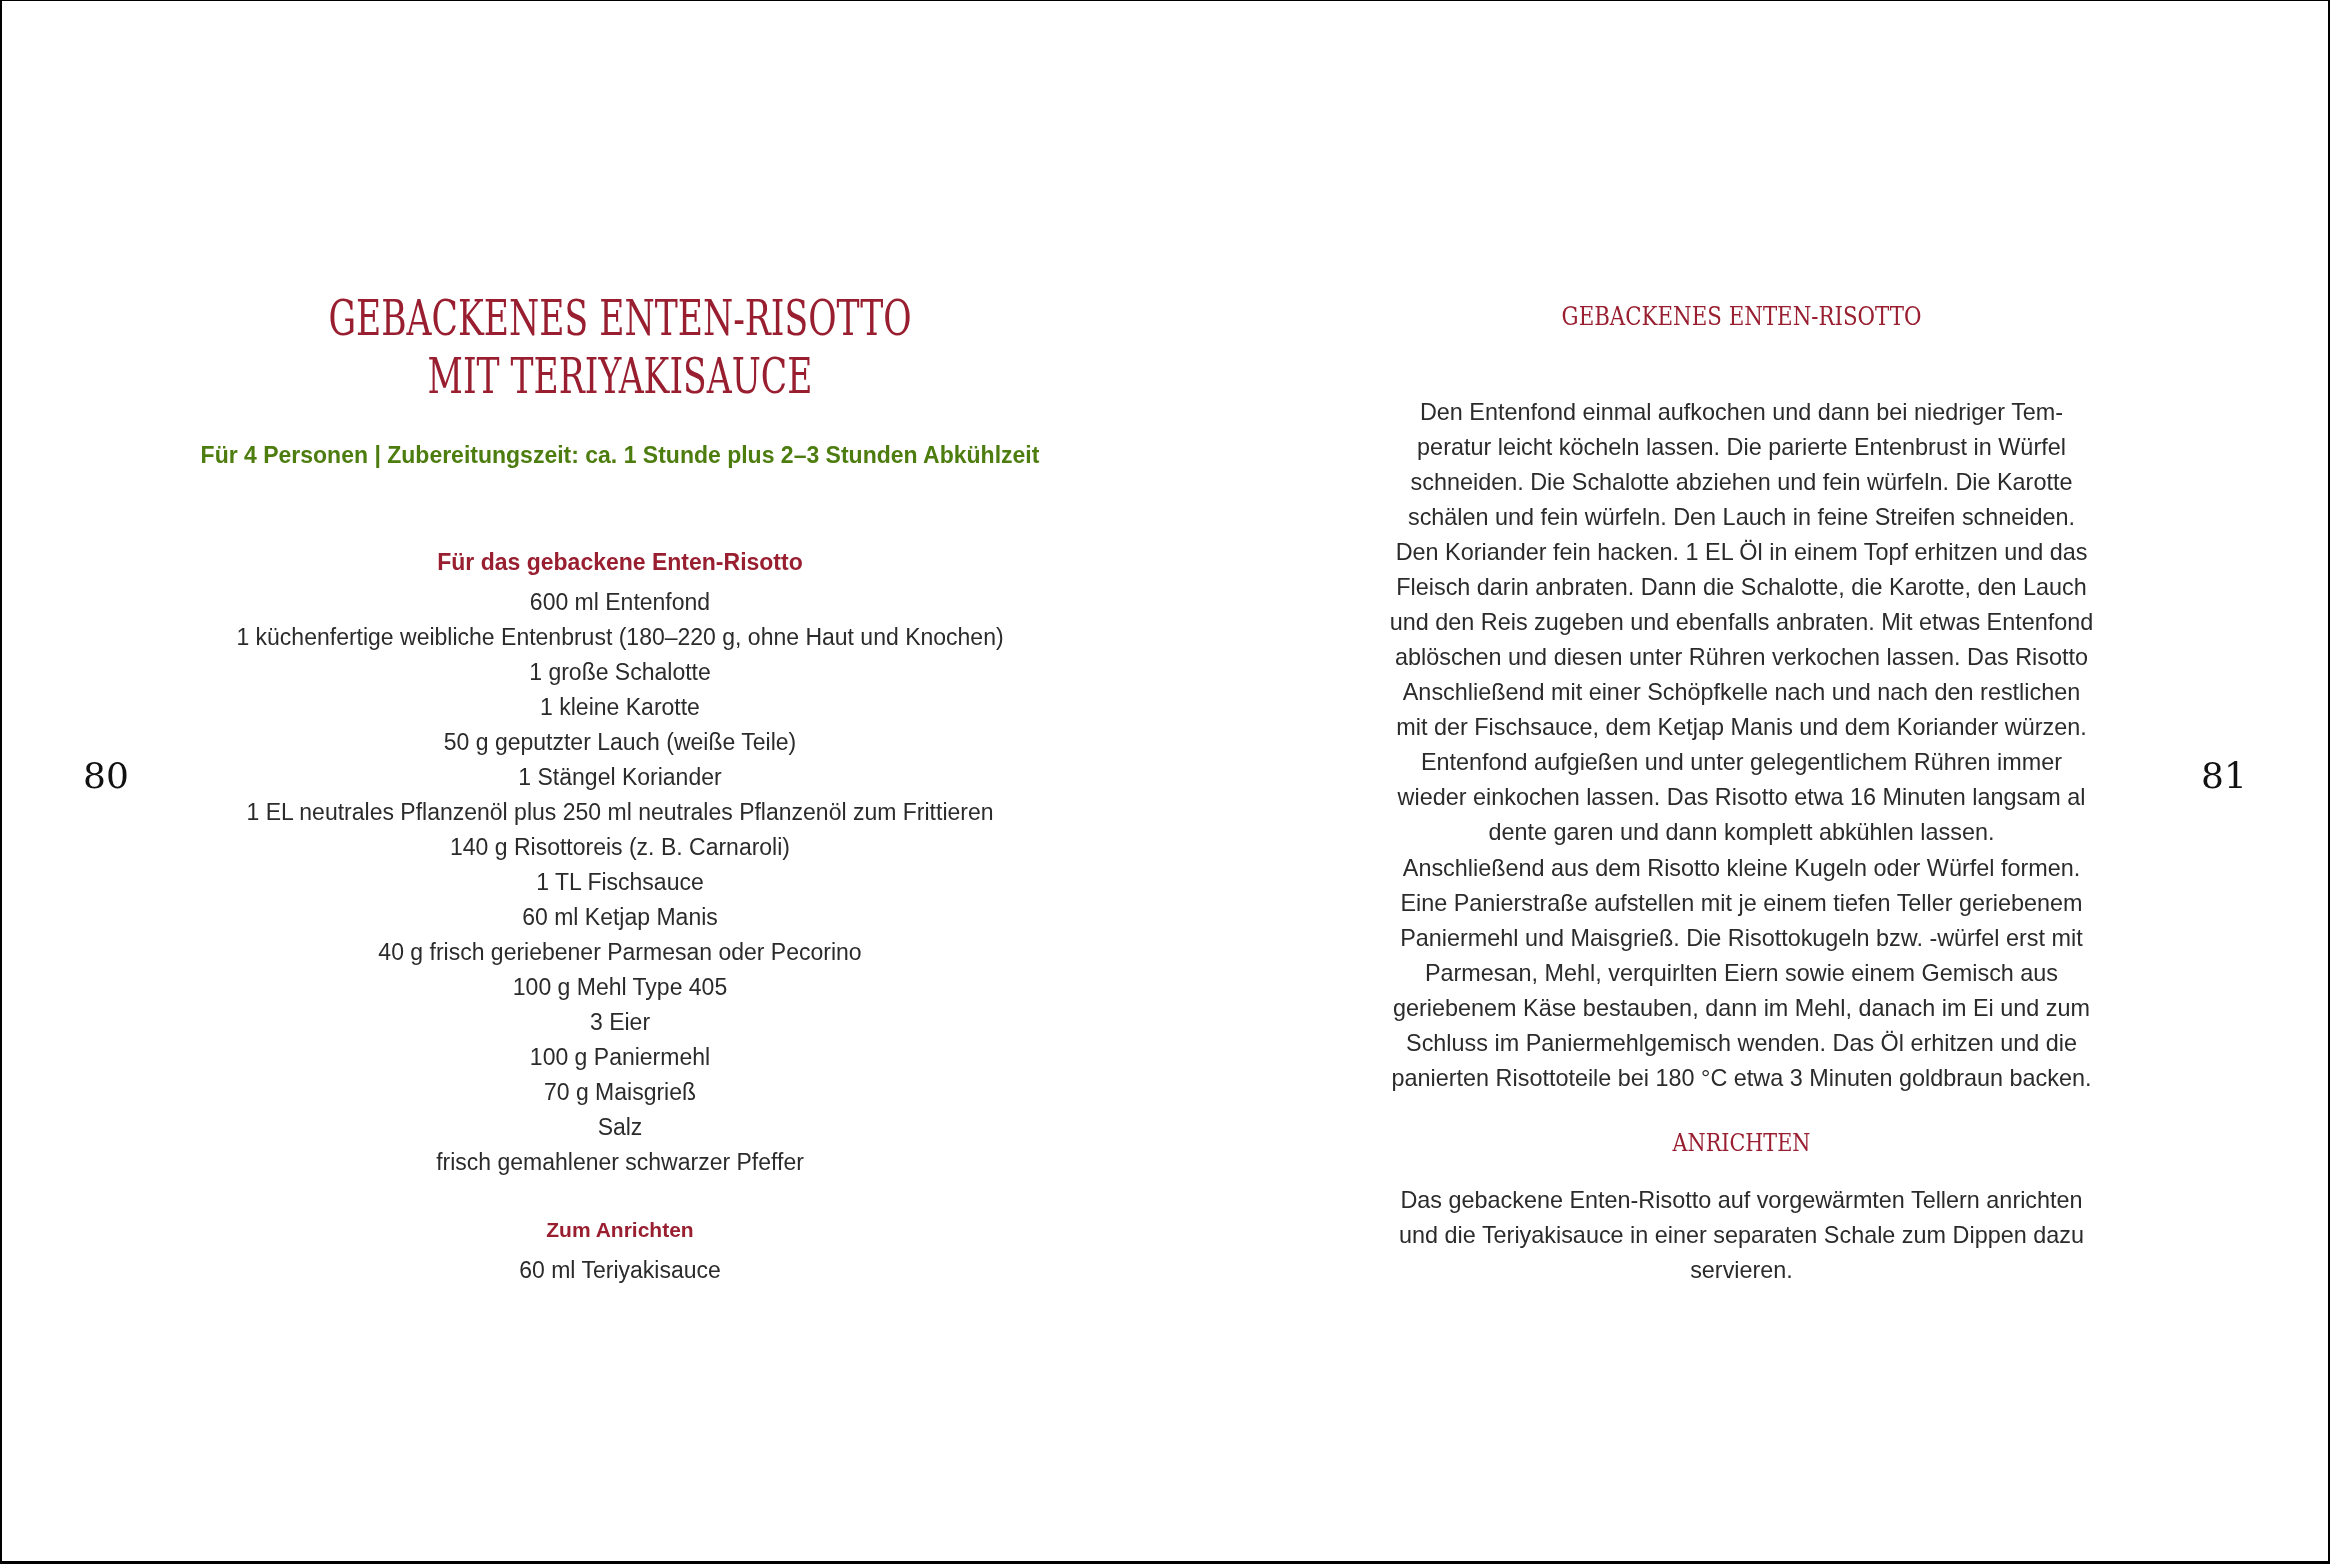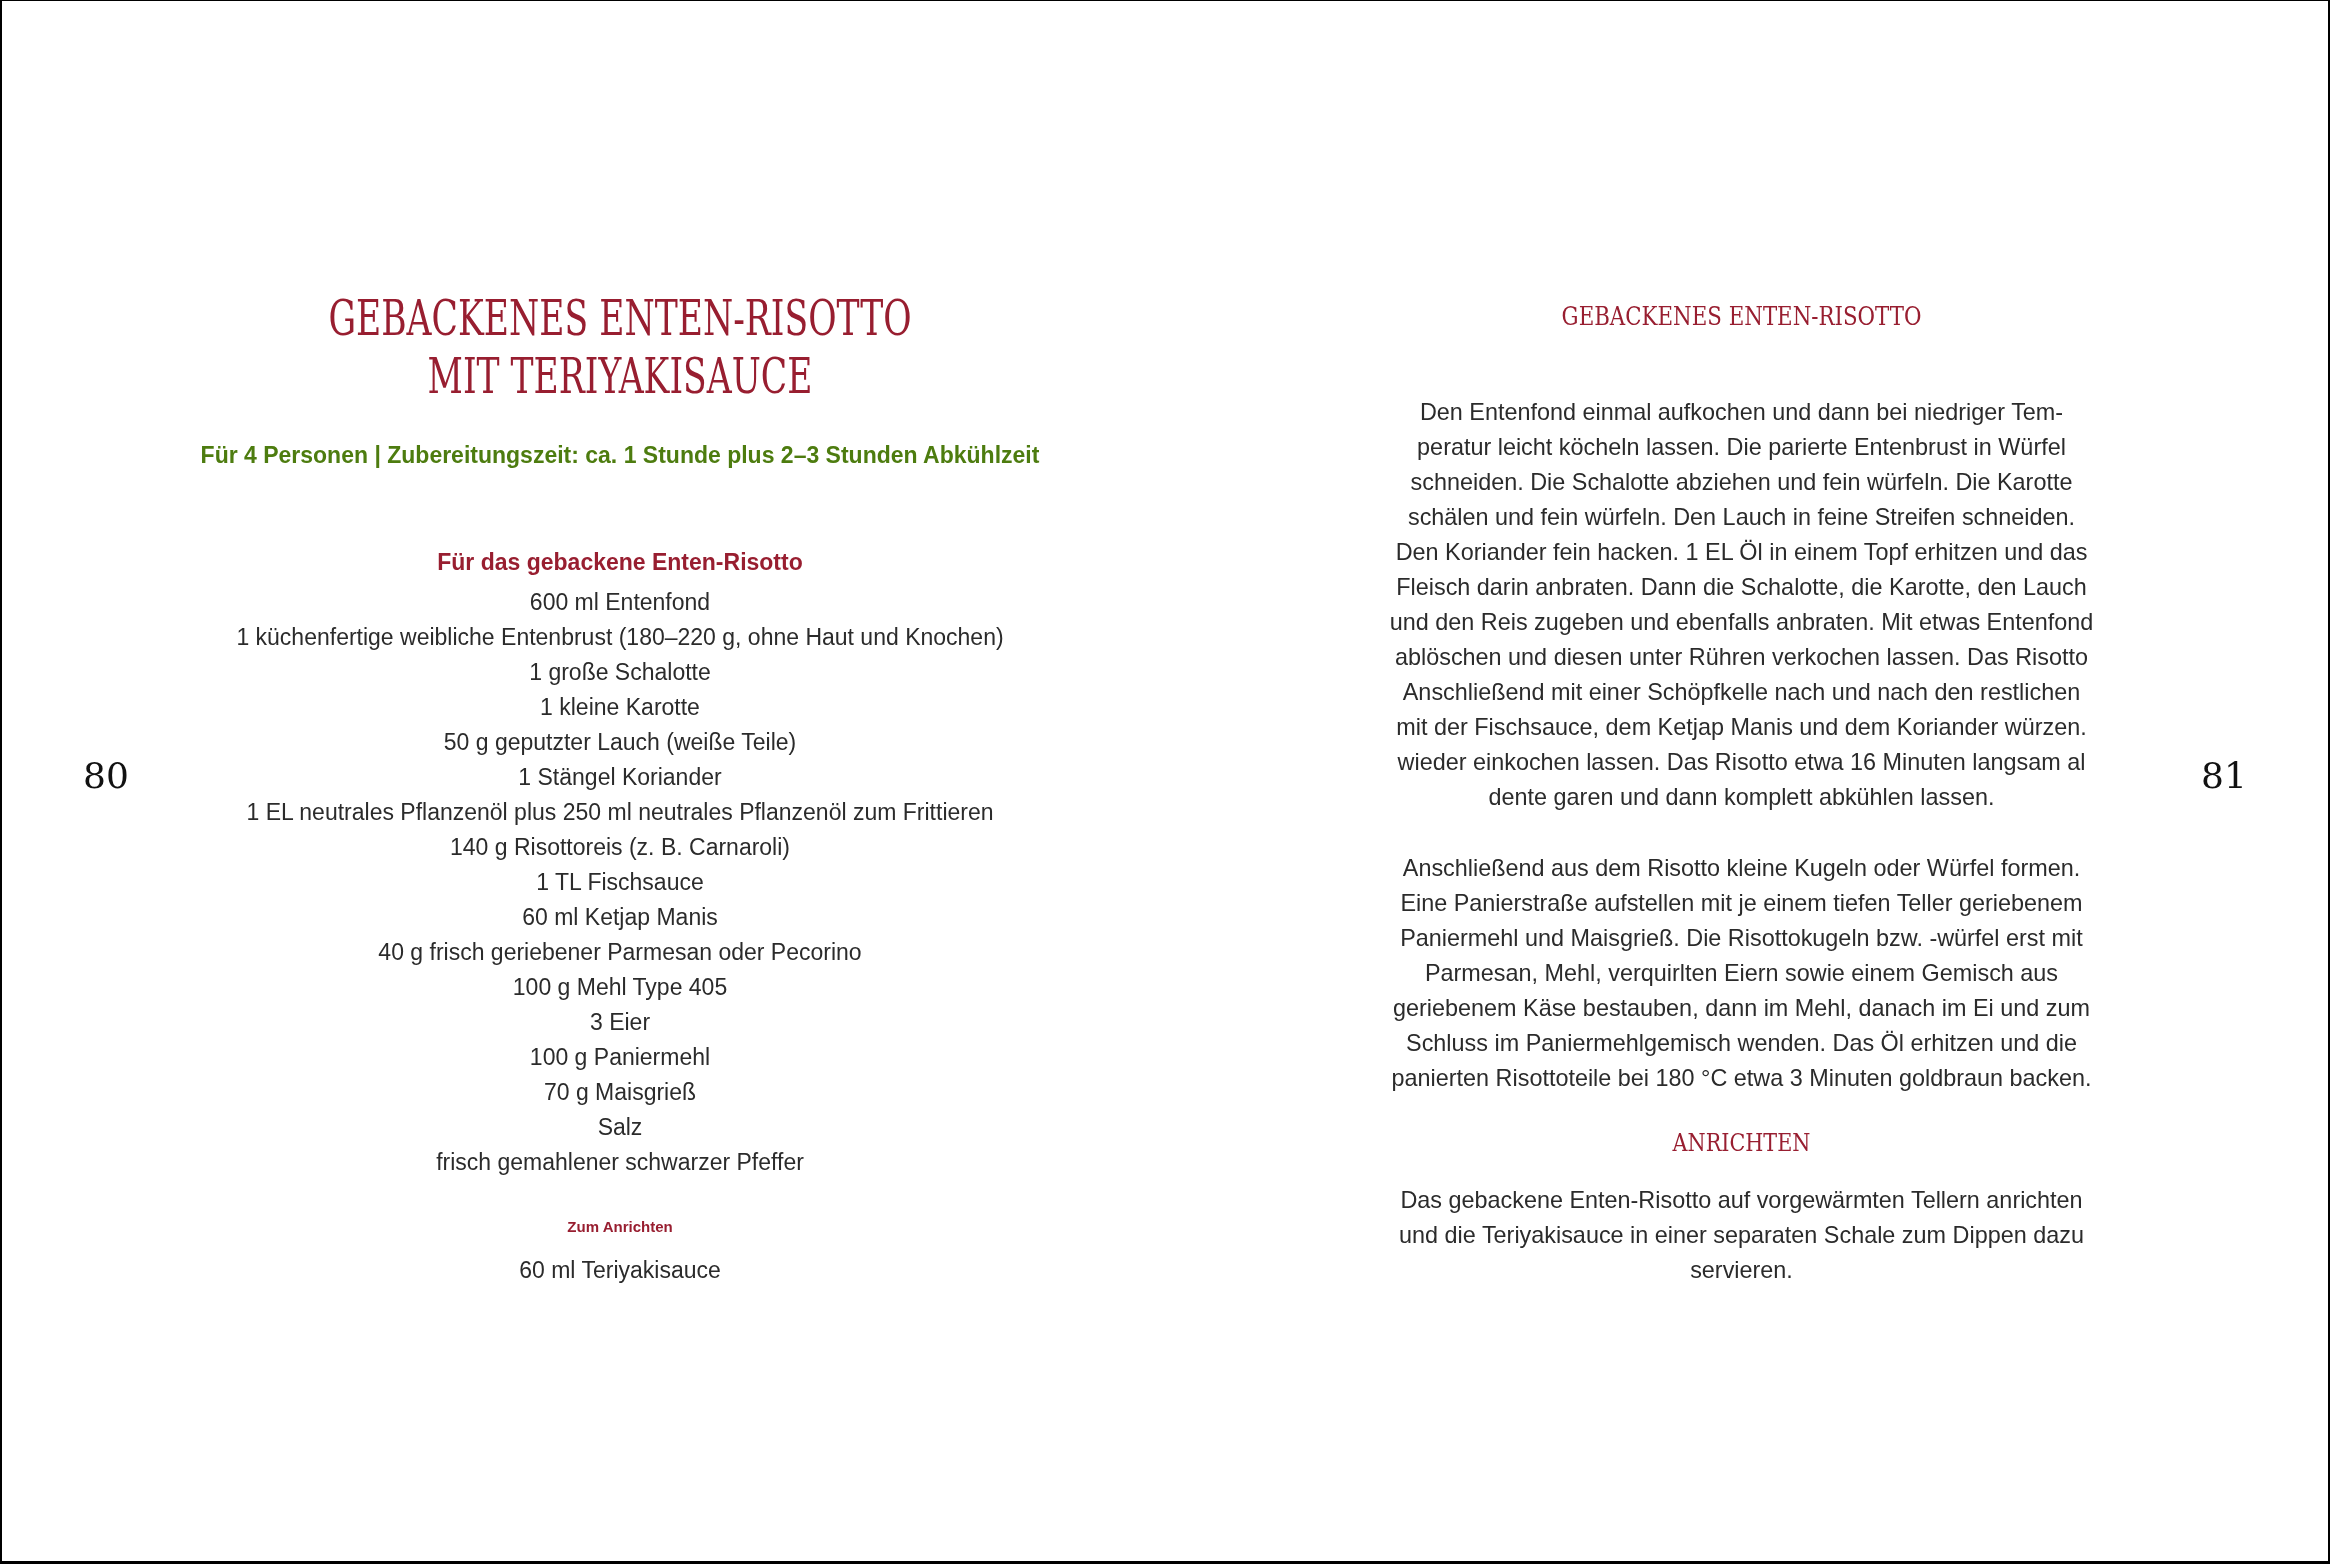--- a/index.html
+++ b/index.html
@@ -48,21 +48,21 @@
     text-align:center; font-size:23px; font-weight:600;
     color:#981e30; white-space:nowrap;
   }
   .ingredients-list { position:absolute; top:585px; left:0; right:0; }
   .ingredients-list div, .para div {
     text-align:center; white-space:nowrap;
     font-size:23px; line-height:35px; font-weight:400;
   }
   .garnish-heading {
     position:absolute; top:1218px; left:0; right:0;
-    text-align:center; font-size:15px; font-weight:600;
+    text-align:center; font-size:21px; font-weight:600;
     color:#981e30; white-space:nowrap;
   }
   .garnish-list { position:absolute; top:1253px; left:0; right:0; }
   .garnish-list div {
     text-align:center; white-space:nowrap;
     font-size:23px; line-height:35px;
   }
 
   .page-number {
     position:absolute; top:757px; width:62px;
@@ -153,20 +153,21 @@
     <div>Den Entenfond einmal aufkochen und dann bei niedriger Tem-</div>
     <div>peratur leicht köcheln lassen. Die parierte Entenbrust in Würfel</div>
     <div>schneiden. Die Schalotte abziehen und fein würfeln. Die Karotte</div>
     <div>schälen und fein würfeln. Den Lauch in feine Streifen schneiden.</div>
     <div>Den Koriander fein hacken. 1 EL Öl in einem Topf erhitzen und das</div>
     <div>Fleisch darin anbraten. Dann die Schalotte, die Karotte, den Lauch</div>
     <div>und den Reis zugeben und ebenfalls anbraten. Mit etwas Entenfond</div>
     <div>ablöschen und diesen unter Rühren verkochen lassen. Das Risotto</div>
     <div>Anschließend mit einer Schöpfkelle nach und nach den restlichen</div>
     <div>mit der Fischsauce, dem Ketjap Manis und dem Koriander würzen.</div>
+    <div>Entenfond aufgießen und unter gelegentlichem Rühren immer</div>
     <div>wieder einkochen lassen. Das Risotto etwa 16 Minuten langsam al</div>
     <div>dente garen und dann komplett abkühlen lassen.</div>
   </div>
 
   <div class="para para-2">
     <div>Anschließend aus dem Risotto kleine Kugeln oder Würfel formen.</div>
     <div>Eine Panierstraße aufstellen mit je einem tiefen Teller geriebenem</div>
     <div>Paniermehl und Maisgrieß. Die Risottokugeln bzw. -würfel erst mit</div>
     <div>Parmesan, Mehl, verquirlten Eiern sowie einem Gemisch aus</div>
     <div>geriebenem Käse bestauben, dann im Mehl, danach im Ei und zum</div>

